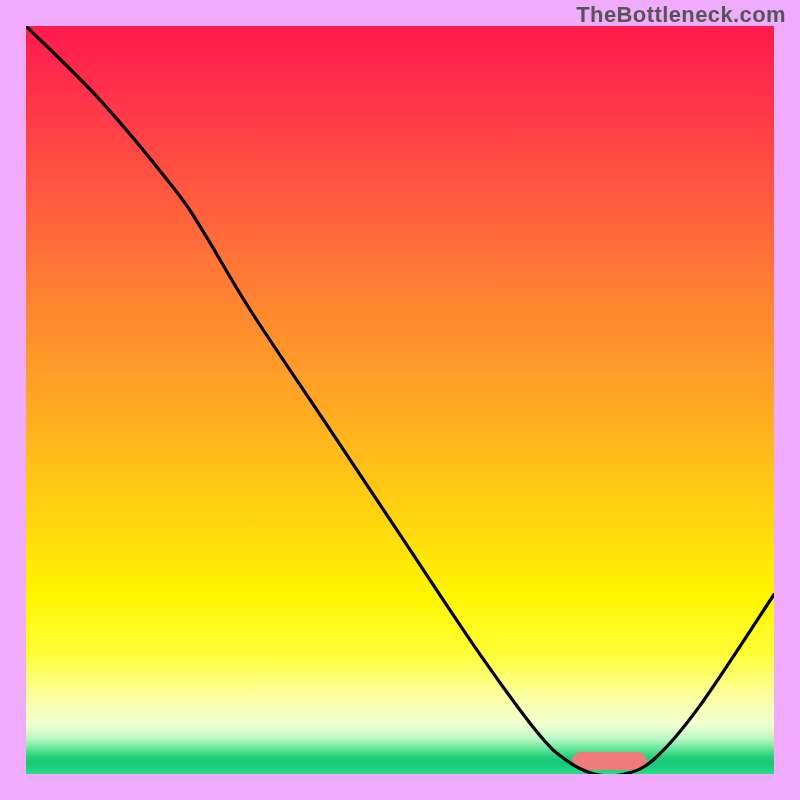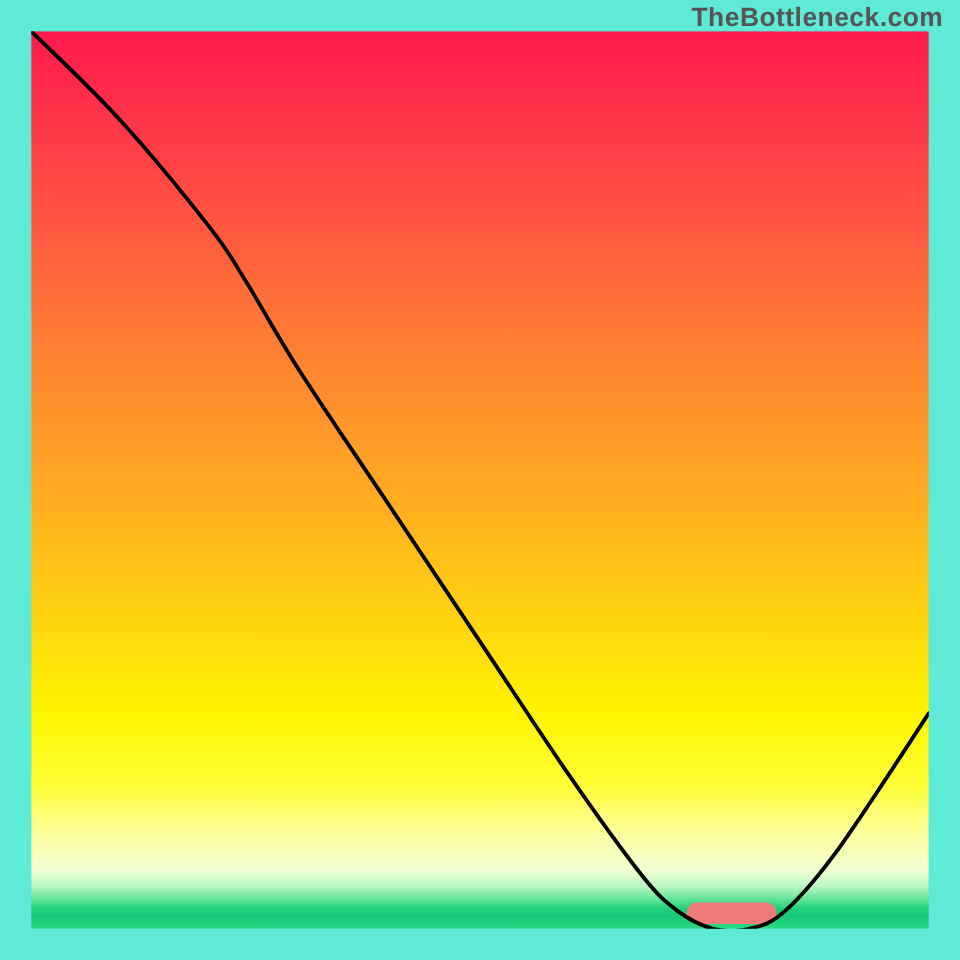--- a/index.html
+++ b/index.html
@@ -8,21 +8,21 @@
     width: 800px;
     height: 800px;
     background: #000;
     overflow: hidden;
     font-family: Arial, Helvetica, sans-serif;
   }
   .stage {
     position: relative;
     width: 800px;
     height: 800px;
-    background: #5eead4;
+    background: #f0abfc;
   }
   .watermark {
     position: absolute;
     top: 2px;
     right: 14px;
     color: #555;
     font-size: 22px;
     font-weight: 600;
     letter-spacing: 0.4px;
     user-select: none;

